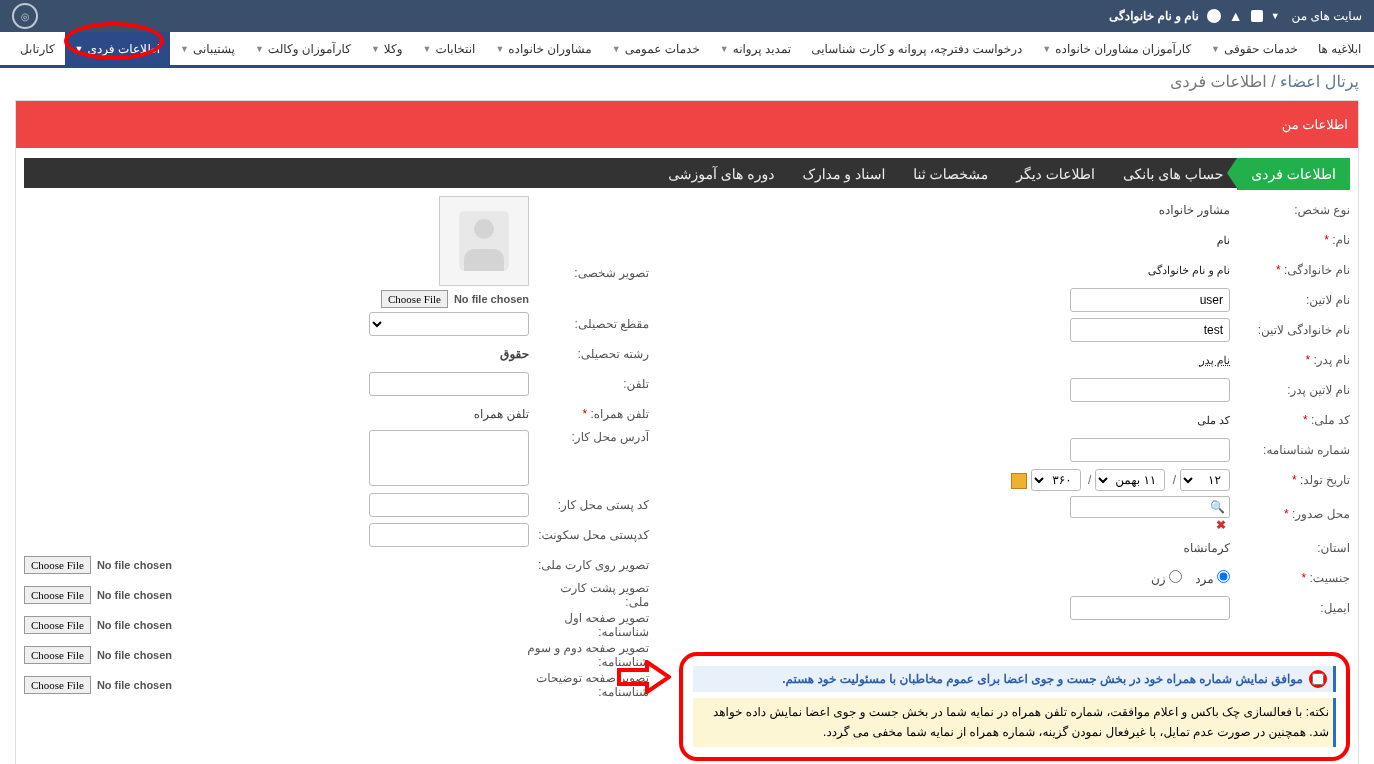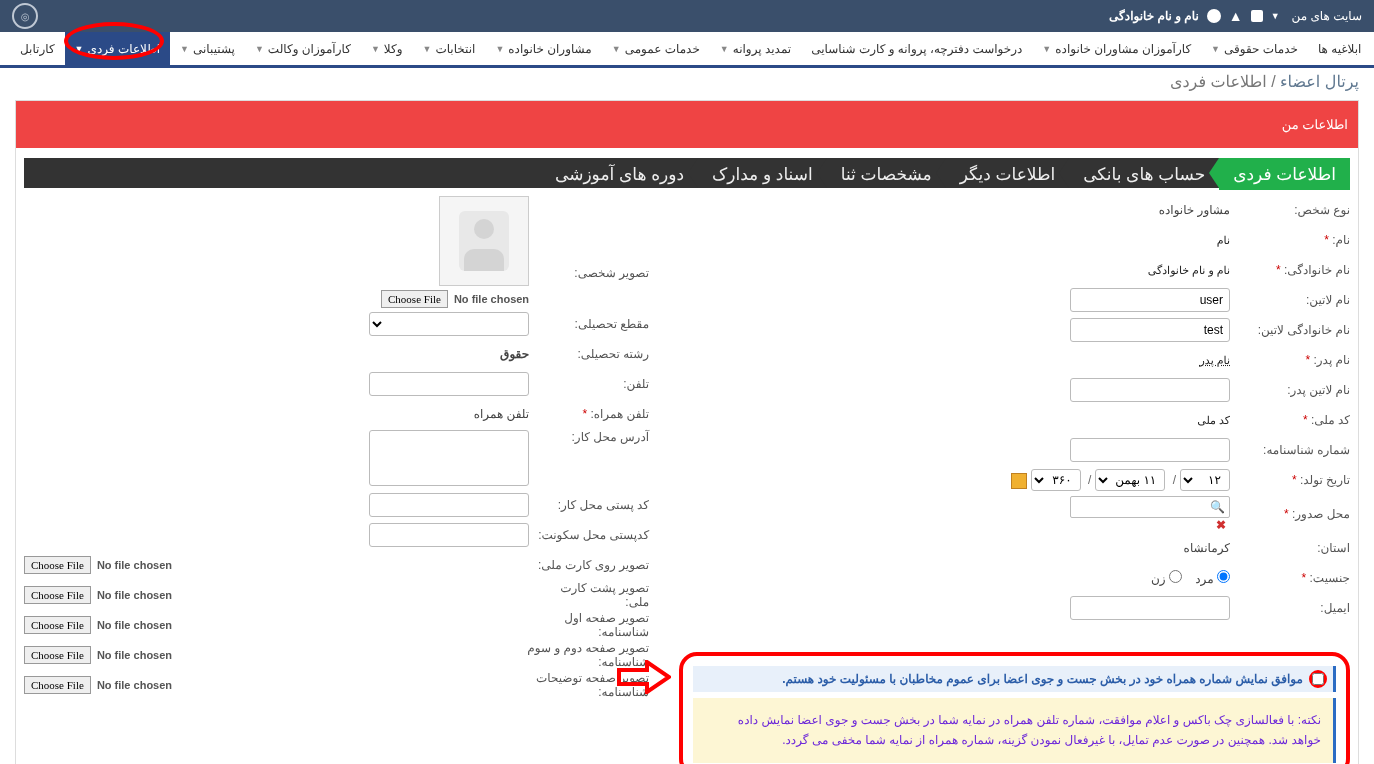--- a/index.html
+++ b/index.html
@@ -17,21 +17,21 @@
 .menu-item.active { background: #2b4a87; color: #fff; position: relative; }
 .menu-caret { font-size: 9px; color: #888; }
 .menu-item.active .menu-caret { color: #fff; }
 .annot-circle-nav { position: absolute; top: 22px; right: 1210px; width: 100px; height: 38px; border: 4px solid #ff0000; border-radius: 50%; pointer-events: none; z-index: 50; }
 .breadcrumb { padding: 4px 15px; color: #777; font-size: 16px; }
 .breadcrumb a { color: #607890; text-decoration: none; }
 .panel { margin: 5px 15px; border: 1px solid #ddd; }
 .panel-header { background: #ef4444; color: #fff; padding: 16px 10px; font-size: 13px; }
 .panel-body { padding: 10px 8px 8px; }
 .tabs { display: flex; flex-direction: row; background: #333; height: 30px; align-items: stretch; }
-.tab { padding: 16px 14px; display: flex; align-items: center; color: #eee; font-size: 17px; position: relative; cursor: pointer; }
+.tab { padding: 16px 14px; display: flex; align-items: center; color: #eee; font-size: 14px; position: relative; cursor: pointer; }
 .tab.active { background: #21b04b; color: #fff; }
 .tab:not(:last-child)::after { content: ''; position: absolute; left: -10px; top: 0; width: 0; height: 0; border-top: 15px solid transparent; border-bottom: 15px solid transparent; border-right: 10px solid #333; z-index: 1; }
 .tab.active::after { border-right-color: #21b04b; }
 .form-grid { display: flex; flex-direction: row; gap: 10px; margin-top: 8px; }
 .col { flex: 1; }
 .row { display: flex; align-items: center; min-height: 28px; margin-bottom: 2px; }
 .lbl { width: 120px; text-align: right; color: #555; font-size: 12px; padding-left: 6px; }
 .lbl .req { color: #c00; }
 .val { flex: 1; color: #444; font-size: 12px; }
 input[type=text].tinput, .tselect, textarea.tarea { border: 1px solid #bbb; border-radius: 3px; padding: 3px 6px; font-family: inherit; font-size: 12px; background: #fff; }
@@ -42,21 +42,21 @@
 .med-sel { width: 70px; height: 22px; padding: 1px 4px; }
 .cal-ic { display:inline-block; width:16px; height:16px; background:#f0b030; border:1px solid #c08020; vertical-align:middle; }
 .search-box { width:160px; height:22px; border:1px solid #bbb; border-radius:2px; display:flex; align-items:center; padding:0 4px; color:#999; }
 .clear-x { color:#d03030; font-weight:bold; margin-right:4px; }
 .radio-lbl { margin-left: 10px; font-size: 12px; }
 .notice-box { border: 4px solid #ff0000; border-radius: 18px; padding: 10px 10px 10px 10px; margin-top: 30px; position: relative; }
 .consent-line { display: flex; align-items: center; gap: 6px; background: #e8f0fa; padding: 4px 6px; border-right: 3px solid #2b6cc4; }
 .consent-line .cbx-wrap { width:18px; height:18px; border:3px solid #ff0000; border-radius:50%; display:flex; align-items:center; justify-content:center; }
 .consent-line input[type=checkbox]{ width:12px; height:12px; }
 .consent-text { color: #2b5da8; font-size: 12px; font-weight: bold; }
-.note-box { background: #fdf6d4; border-right: 3px solid #2b6cc4; color: #6d28d9; padding: 12px; margin-top: 6px; font-size: 12px; line-height: 1.7; }
+.note-box { background: #fdf6d4; border-right: 3px solid #2b6cc4; color: #000000; padding: 4px; margin-top: 6px; font-size: 12px; line-height: 1.7; }
 .arrow-outline { position:absolute; left:-62px; top:4px; width:50px; height:30px; }
 .arrow-svg { width:54px; height:34px; }
 .avatar-box { width: 90px; height: 90px; border: 1px solid #ccc; background: #f5f5f5; display: flex; align-items: center; justify-content: center; margin-bottom: 4px; }
 .avatar-ph { width:50px; height:60px; background:#e8e8e8; border-radius:6px; position:relative; }
 .avatar-ph::before { content:''; position:absolute; top:8px; left:15px; width:20px; height:20px; background:#d4d4d4; border-radius:50%; }
 .avatar-ph::after { content:''; position:absolute; bottom:0; left:5px; width:40px; height:22px; background:#d4d4d4; border-radius:10px 10px 0 0; }
 .file-row { direction: ltr; text-align: left; display:flex; align-items:center; gap:6px; }
 .file-btn { background:#efefef; border:1px solid #999; padding: 2px 6px; font-size:11px; cursor:pointer;font-family:Liberation Serif, serif; }
 .file-txt { color:#555; font-size:11px;font-weight:bold; }
 .update-btn { background: #f5d730; border: 1px solid #c8a810; color:#333; padding: 5px 14px; font-size:12px; cursor:pointer; border-radius:2px; }

